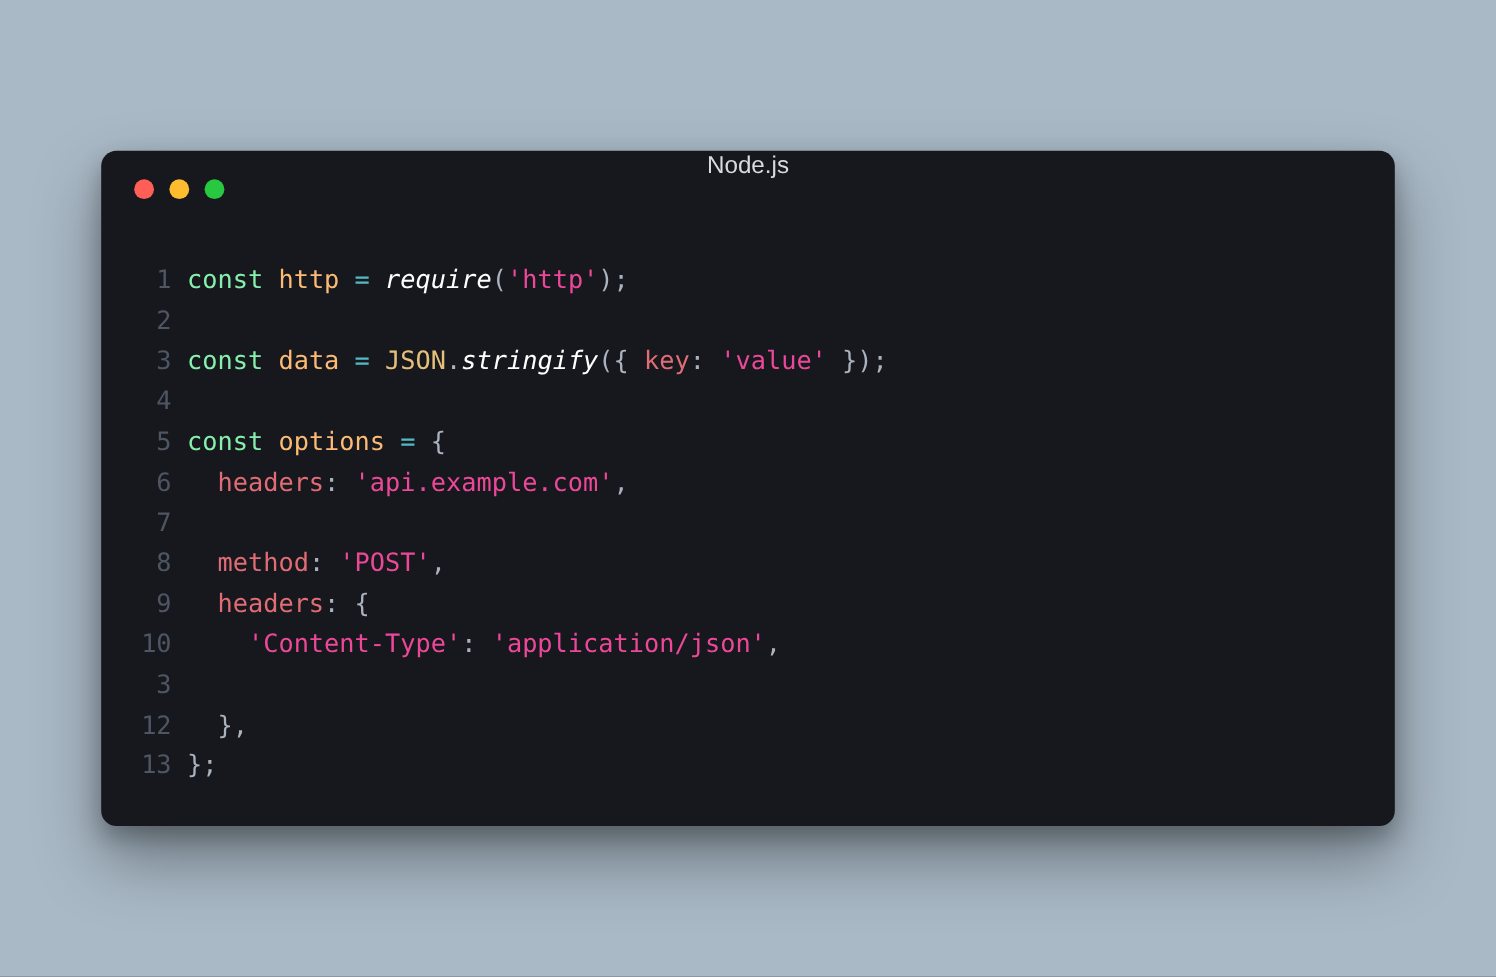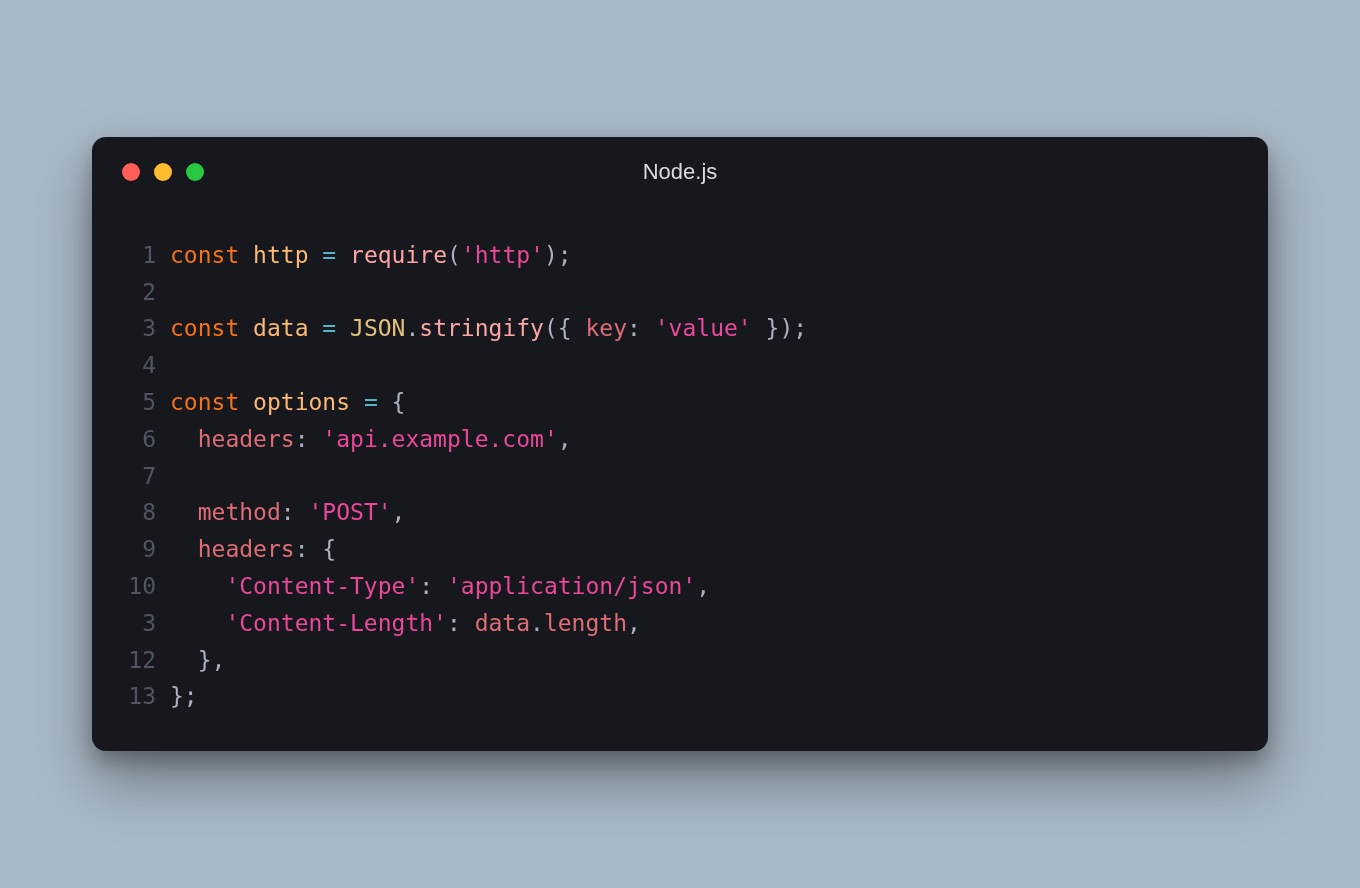--- a/index.html
+++ b/index.html
@@ -16,21 +16,20 @@
     background: #16181d;
     border-radius: 14px;
     box-shadow: 0 30px 60px rgba(0,0,0,0.35), 0 10px 20px rgba(0,0,0,0.25);
     padding-bottom: 36px;
     overflow: hidden;
   }
   .titlebar {
     position: relative;
     height: 70px;
     display: flex;
-    align-items: center;
   }
   .traffic {
     position: absolute;
     left: 30px;
     top: 0;
     height: 100%;
     display: flex;
     align-items: center;
     gap: 14px;
   }
@@ -54,25 +53,25 @@
   }
   .row { display: flex; white-space: pre; }
   .ln {
     width: 48px;
     text-align: right;
     color: #4e5563;
     padding-right: 14px;
     flex-shrink: 0;
     user-select: none;
   }
-  .tok-kw   { color: #f97316; }
+  .tok-kw   { color: #86efac; }
   .tok-var  { color: #fdba74; }
   .tok-id   { color: #e06c75; }
   .tok-eq   { color: #56b6c2; }
-  .tok-fn   { color: #fca5a5; }
+  .tok-fn   { color: #ffffff; font-style: italic; }
   .tok-str  { color: #ec4899; }
   .tok-prop { color: #e06c75; }
   .tok-punc { color: #abb2bf; }
   .tok-obj  { color: #e5c07b; }
 </style>
 </head>
 <body>
 
 <div class="window">
   <div class="titlebar">
@@ -87,17 +86,17 @@
       <div class="row"><span class="ln">1</span><span><span class="tok-kw">const</span><span class="tok-punc"> </span><span class="tok-var">http</span><span class="tok-punc"> </span><span class="tok-eq">=</span><span class="tok-punc"> </span><span class="tok-fn">require</span><span class="tok-punc">(</span><span class="tok-str">'http'</span><span class="tok-punc">);</span></span></div>
       <div class="row"><span class="ln">2</span><span></span></div>
       <div class="row"><span class="ln">3</span><span><span class="tok-kw">const</span><span class="tok-punc"> </span><span class="tok-var">data</span><span class="tok-punc"> </span><span class="tok-eq">=</span><span class="tok-punc"> </span><span class="tok-obj">JSON</span><span class="tok-punc">.</span><span class="tok-fn">stringify</span><span class="tok-punc">({ </span><span class="tok-prop">key</span><span class="tok-punc">: </span><span class="tok-str">'value'</span><span class="tok-punc"> });</span></span></div>
       <div class="row"><span class="ln">4</span><span></span></div>
       <div class="row"><span class="ln">5</span><span><span class="tok-kw">const</span><span class="tok-punc"> </span><span class="tok-var">options</span><span class="tok-punc"> </span><span class="tok-eq">=</span><span class="tok-punc"> {</span></span></div>
       <div class="row"><span class="ln">6</span><span><span class="tok-punc">  </span><span class="tok-prop">headers</span><span class="tok-punc">: </span><span class="tok-str">'api.example.com'</span><span class="tok-punc">,</span></span></div>
       <div class="row"><span class="ln">7</span></div>
       <div class="row"><span class="ln">8</span><span><span class="tok-punc">  </span><span class="tok-prop">method</span><span class="tok-punc">: </span><span class="tok-str">'POST'</span><span class="tok-punc">,</span></span></div>
       <div class="row"><span class="ln">9</span><span><span class="tok-punc">  </span><span class="tok-prop">headers</span><span class="tok-punc">: {</span></span></div>
       <div class="row"><span class="ln">10</span><span><span class="tok-punc">    </span><span class="tok-str">'Content-Type'</span><span class="tok-punc">: </span><span class="tok-str">'application/json'</span><span class="tok-punc">,</span></span></div>
-      <div class="row"><span class="ln">3</span><span><span class="tok-punc">    </span><span class="tok-str">'Content-Length'</span><span class="tok-punc">: </span><span class="tok-id">data</span><span class="tok-punc">.</span><span class="tok-id">length</span><span class="tok-punc">,</span></span></div>
+      <div class="row"><span class="ln">3</span></div>
       <div class="row"><span class="ln">12</span><span><span class="tok-punc">  },</span></span></div>
       <div class="row"><span class="ln">13</span><span><span class="tok-punc">};</span></span></div>
     </div>
 </div>
 
 </body></html>

